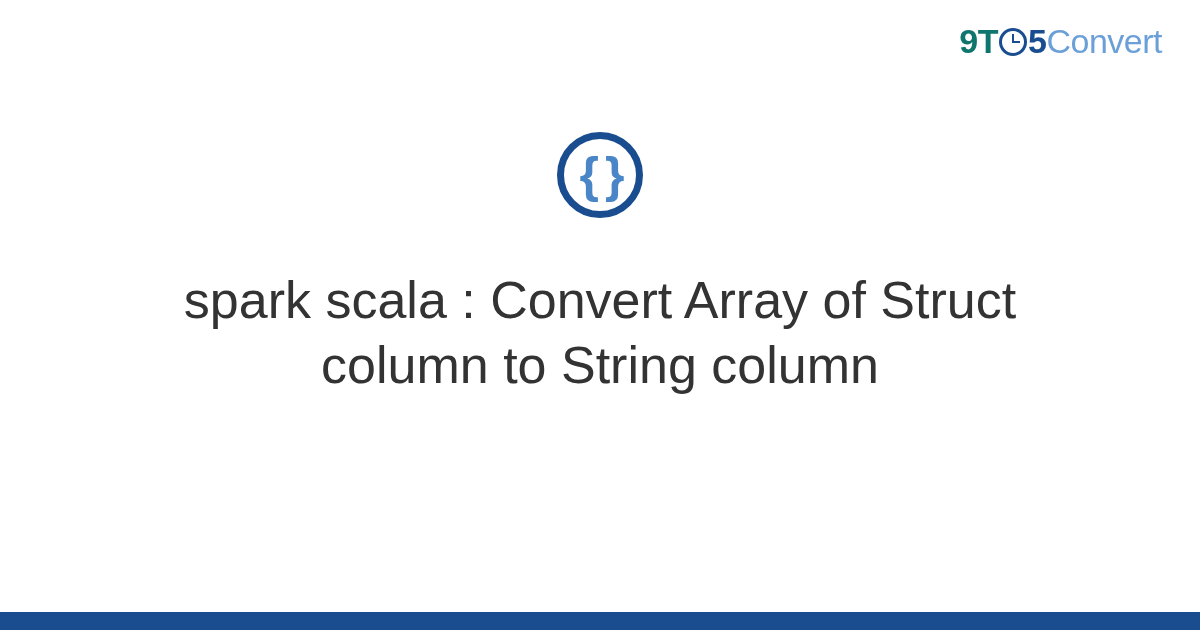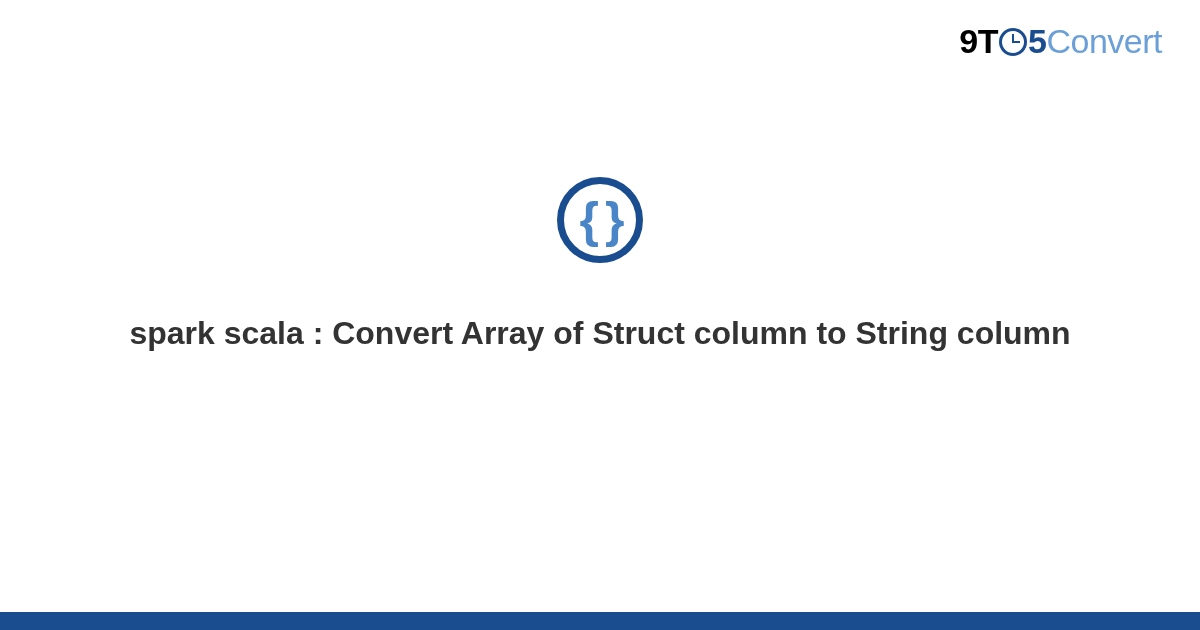--- a/index.html
+++ b/index.html
@@ -17,21 +17,21 @@
     }
     .logo {
       position: absolute;
       top: 22px;
       right: 38px;
       font-size: 34px;
       font-weight: 700;
       letter-spacing: -0.5px;
     }
     .logo .nine {
-      color: #000000;
+      color: #0f766e;
     }
     .logo .clock {
       display: inline-block;
       position: relative;
       width: 28px;
       height: 28px;
       border: 3px solid #1a4d8f;
       border-radius: 50%;
       vertical-align: -3px;
       margin: 0 1px;
@@ -88,22 +88,22 @@
     }
     .code-icon .braces {
       font-size: 50px;
       font-weight: 700;
       color: #4a86c7;
       letter-spacing: -4px;
       font-family: "Segoe UI", Arial, sans-serif;
       line-height: 1;
     }
     .title {
-      font-size: 32px;
-      font-weight: 700;
+      font-size: 52px;
+      font-weight: 400;
       color: #333333;
       text-align: center;
       line-height: 1.25;
       max-width: 960px;
     }
     .bottom-bar {
       position: absolute;
       bottom: 0;
       left: 0;
       right: 0;

